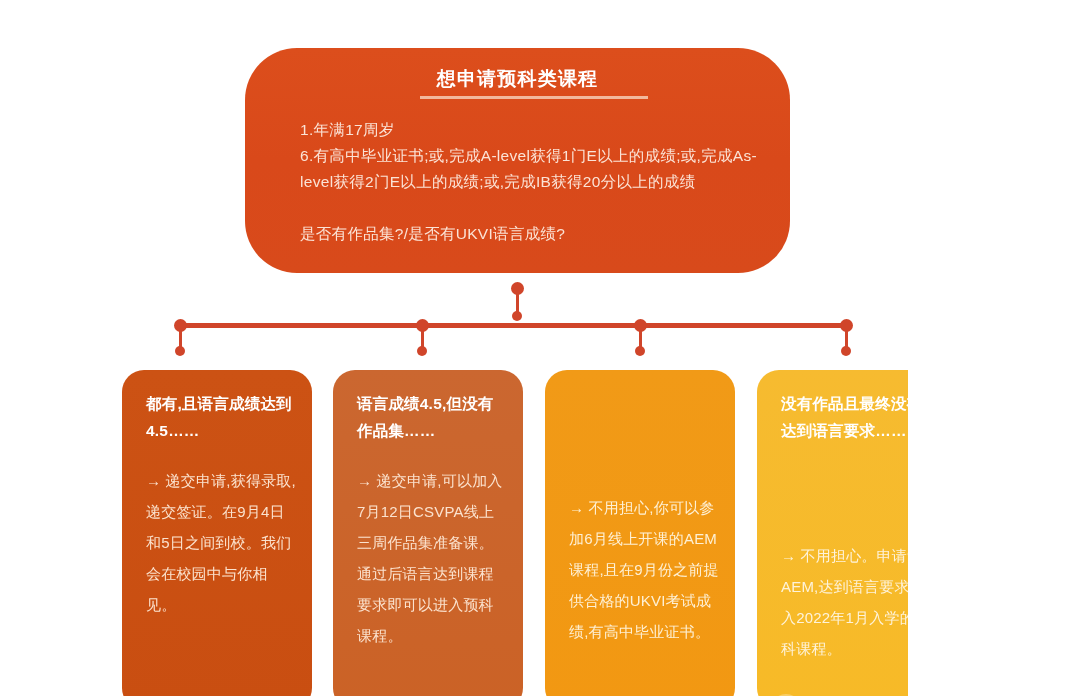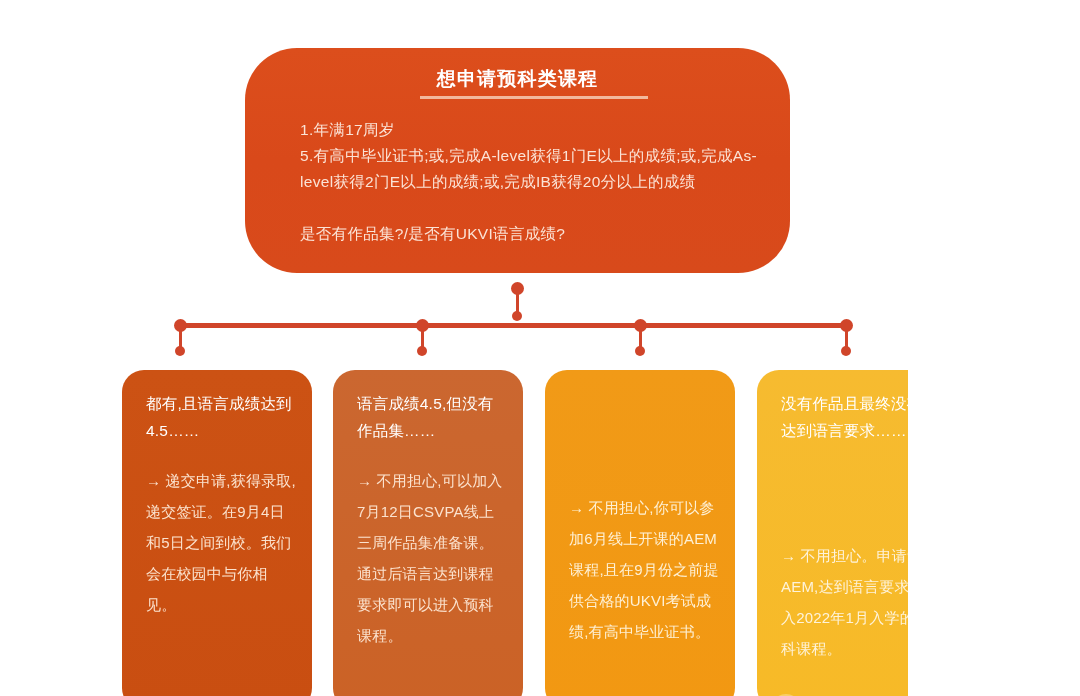--- a/index.html
+++ b/index.html
@@ -106,21 +106,21 @@
   #card-2 { left:545px; background:linear-gradient(180deg,#F19A17 0%,#F29812 100%); }
   #card-3 { left:757px; background:linear-gradient(180deg,#F6BB30 0%,#F7BA27 100%); }
 
   .branch-heading {
     position:absolute;
     left:24px;
     top:20px;
     width:150px;
     color:#FFFFFF;
     font-size:15.5px;
-    font-weight:normal;
+    font-weight:bold;
     line-height:27px;
     letter-spacing:.2px;
   }
 
   .branch-body {
     position:absolute;
     left:24px;
     width:150px;
     color:#FBE2CE;
     font-size:15px;
@@ -145,21 +145,21 @@
 </head>
 <body>
 
 <div id="stage">
 
   <div id="top-card">
     <div id="top-title">想申请预科类课程</div>
     <div id="top-underline"></div>
     <div id="top-body">
       <p class="para">1.年满17周岁</p>
-      <p class="para">5.有高中毕业证书;或,完成A-level获得1门E以上的成绩;或,完成As-level获得2门E以上的成绩;或,完成IB获得20分以上的成绩</p>
+      <p class="para">6.有高中毕业证书;或,完成A-level获得1门E以上的成绩;或,完成As-level获得2门E以上的成绩;或,完成IB获得20分以上的成绩</p>
       <div class="gap"></div>
       <p class="para">是否有作品集?/是否有UKVI语言成绩?</p>
     </div>
   </div>
 
   <div id="connectors">
 
     <div class="dot big" style="left:511px; top:282px;"></div>
     <div class="vline" style="left:516px; top:288px; height:32px;"></div>
     <div class="dot small" style="left:512px; top:311px;"></div>
@@ -183,21 +183,21 @@
     <div class="dot small" style="left:841px; top:346px;"></div>
   </div>
 
   <div class="branch-card" id="card-0">
     <div class="branch-heading">都有,且语言成绩达到4.5……</div>
     <div class="branch-body">→ 递交申请,获得录取,递交签证。在9月4日和5日之间到校。我们会在校园中与你相见。</div>
   </div>
 
   <div class="branch-card" id="card-1">
     <div class="branch-heading">语言成绩4.5,但没有作品集……</div>
-    <div class="branch-body">→ 不用担心,可以加入7月12日CSVPA线上三周作品集准备课。通过后语言达到课程要求即可以进入预科课程。</div>
+    <div class="branch-body">→ 递交申请,可以加入7月12日CSVPA线上三周作品集准备课。通过后语言达到课程要求即可以进入预科课程。</div>
   </div>
 
   <div class="branch-card" id="card-2">
     <div class="branch-body">→ 不用担心,你可以参加6月线上开课的AEM课程,且在9月份之前提供合格的UKVI考试成绩,有高中毕业证书。</div>
   </div>
 
   <div class="branch-card" id="card-3">
     <div class="branch-heading">没有作品且最终没有达到语言要求……</div>
     <div class="branch-body">→ 不用担心。申请9月AEM,达到语言要求进入2022年1月入学的预科课程。</div>
     <div class="card-watermark"></div>

